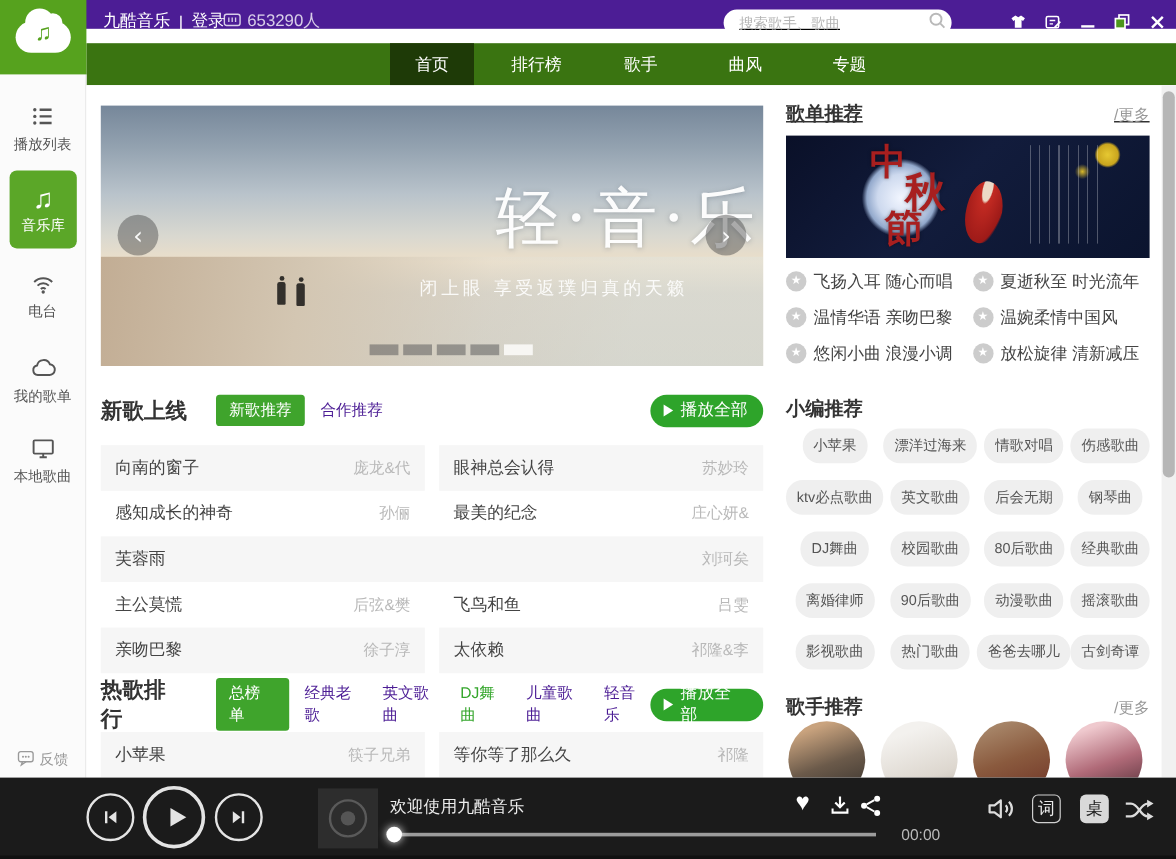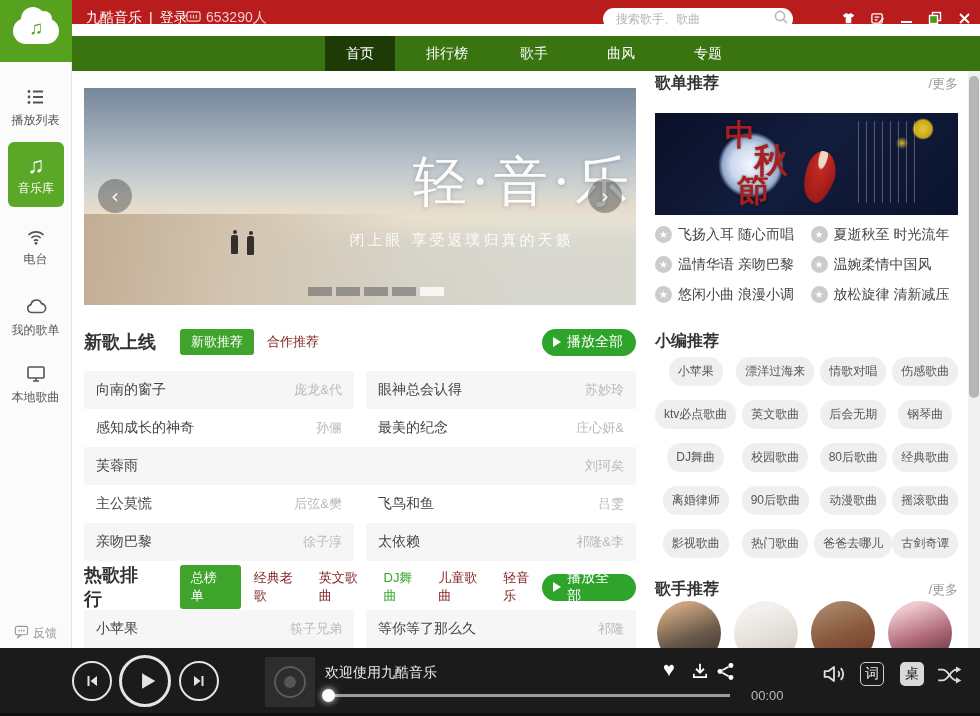--- a/index.html
+++ b/index.html
@@ -1,33 +1,33 @@
 <!DOCTYPE html>
 <html><head>
 <meta charset="utf-8">
 <style>
   html,body{margin:0;padding:0;background:#555;}
   .window{position:relative;width:980px;height:716px;background:#fff;overflow:hidden;
     font-family:"Liberation Sans","DejaVu Sans",sans-serif;-webkit-font-smoothing:antialiased;}
 
   
-  .topbar{position:absolute;top:0;left:0;width:980px;height:24px;background:#b91c1c;}
+  .topbar{position:absolute;top:0;left:0;width:980px;height:24px;background:#4c1d95;}
   .logo{position:absolute;top:0;left:0;width:72px;height:62px;background:#56a21e;z-index:6;
     display:flex;align-items:center;justify-content:center;}
   .cloud{position:relative;width:46px;height:26px;background:#fff;border-radius:13px;}
   .cloud::before{content:"";position:absolute;width:24px;height:24px;background:#fff;border-radius:50%;top:-11px;left:8px;}
   .cloud::after{content:"";position:absolute;width:16px;height:16px;background:#fff;border-radius:50%;top:-7px;right:7px;}
   .cloud .note{position:absolute;left:0;right:0;top:-6px;bottom:0;display:flex;align-items:center;justify-content:center;
     color:#56a21e;font-size:19px;z-index:2;}
   .brand-area{position:absolute;left:86px;top:0;height:36px;display:flex;align-items:center;gap:7px;
     color:#fff;font-size:14px;z-index:3;}
   .online{position:absolute;left:186px;top:0;height:36px;display:flex;align-items:center;gap:5px;
     color:rgba(255,255,255,.78);font-size:14px;}
   .searchbox{position:absolute;left:603px;top:8px;width:190px;height:22px;background:#fff;border-radius:12px;
-    display:flex;align-items:center;padding:0 8px 0 11px;box-sizing:border-box;}
+    display:flex;align-items:center;padding:0 8px 0 11px;box-sizing:border-box;text-decoration:underline;}
   .searchbox input{flex:1;border:none;outline:none;font-size:12px;color:#666;background:transparent;
     font-family:inherit;}
   .searchbox input::placeholder{color:#b5b5b5;}
   .win-controls{position:absolute;right:8px;top:0;height:36px;display:flex;align-items:center;gap:13px;z-index:3;}
   .win-btn{width:16px;height:16px;display:flex;align-items:center;justify-content:center;cursor:pointer;}
 
   
   .navbar{position:absolute;top:36px;left:72px;width:908px;height:35px;background:#3a7411;
     display:flex;align-items:stretch;padding-left:253px;box-sizing:border-box;}
   .nav-tab{width:70px;margin-right:17px;display:flex;align-items:center;justify-content:center;
@@ -66,21 +66,21 @@
   .c-arrow.left{left:14px;}
   .c-arrow.right{left:504px;}
   .c-dots{position:absolute;bottom:9px;left:224px;display:flex;gap:4px;z-index:4;}
   .c-dot{width:24px;height:9px;background:rgba(95,95,95,.55);cursor:pointer;}
   .c-dot.active{background:#f7f6f3;}
 
   
   .sec-header{position:absolute;left:12px;width:552px;height:28px;display:flex;align-items:center;}
   .sec-title{font-size:18px;font-weight:bold;color:#333;margin-right:24px;}
   .pill-green{background:#3fa42c;color:#fff;font-size:13px;padding:4px 11px;border-radius:3px;cursor:pointer;}
-  .tab-plain{font-size:13px;color:#7f1d1d;margin-left:13px;cursor:pointer;}
+  .tab-plain{font-size:13px;color:#4c1d95;margin-left:13px;cursor:pointer;}
   .tab-greentext{font-size:13px;color:#35a62c;margin-left:13px;cursor:pointer;}
   .play-all{margin-left:auto;background:#2ea42a;color:#fff;border-radius:14px;height:27px;
     padding:0 13px 0 11px;display:flex;align-items:center;gap:6px;font-size:14px;cursor:pointer;}
   .play-tri{width:0;height:0;border-left:8px solid #fff;border-top:5px solid transparent;border-bottom:5px solid transparent;}
   .song-grid{position:absolute;left:12px;width:552px;}
   .song-row{display:flex;gap:12px;height:38px;}
   .song-row.odd .song-cell{background:#f6f6f6;}
   .song-cell{flex:1;display:flex;align-items:center;justify-content:space-between;padding:0 12px;cursor:pointer;}
   .song-title{font-size:14px;color:#444;}
   .song-artist{font-size:13px;color:#b9b9b9;}
@@ -375,21 +375,21 @@
           <span class="song-artist">筷子兄弟</span>
         </div>
         <div class="song-cell">
           <span class="song-title">等你等了那么久</span>
           <span class="song-artist">祁隆</span>
         </div>
       </div>
     </div>
 
     <div class="right-col">
-      <div class="rc-header" style="top:2px;">
+      <div class="rc-header" style="top:14px;text-decoration:underline;">
         <span class="rc-title">歌单推荐</span>
         <span class="rc-more">/更多</span>
       </div>
       <div class="banner">
         <div class="poem"></div>
         <span class="mz mz1">中</span>
         <span class="mz mz2">秋</span>
         <span class="mz mz3">節</span>
         <div class="fairy"></div>
       </div>

